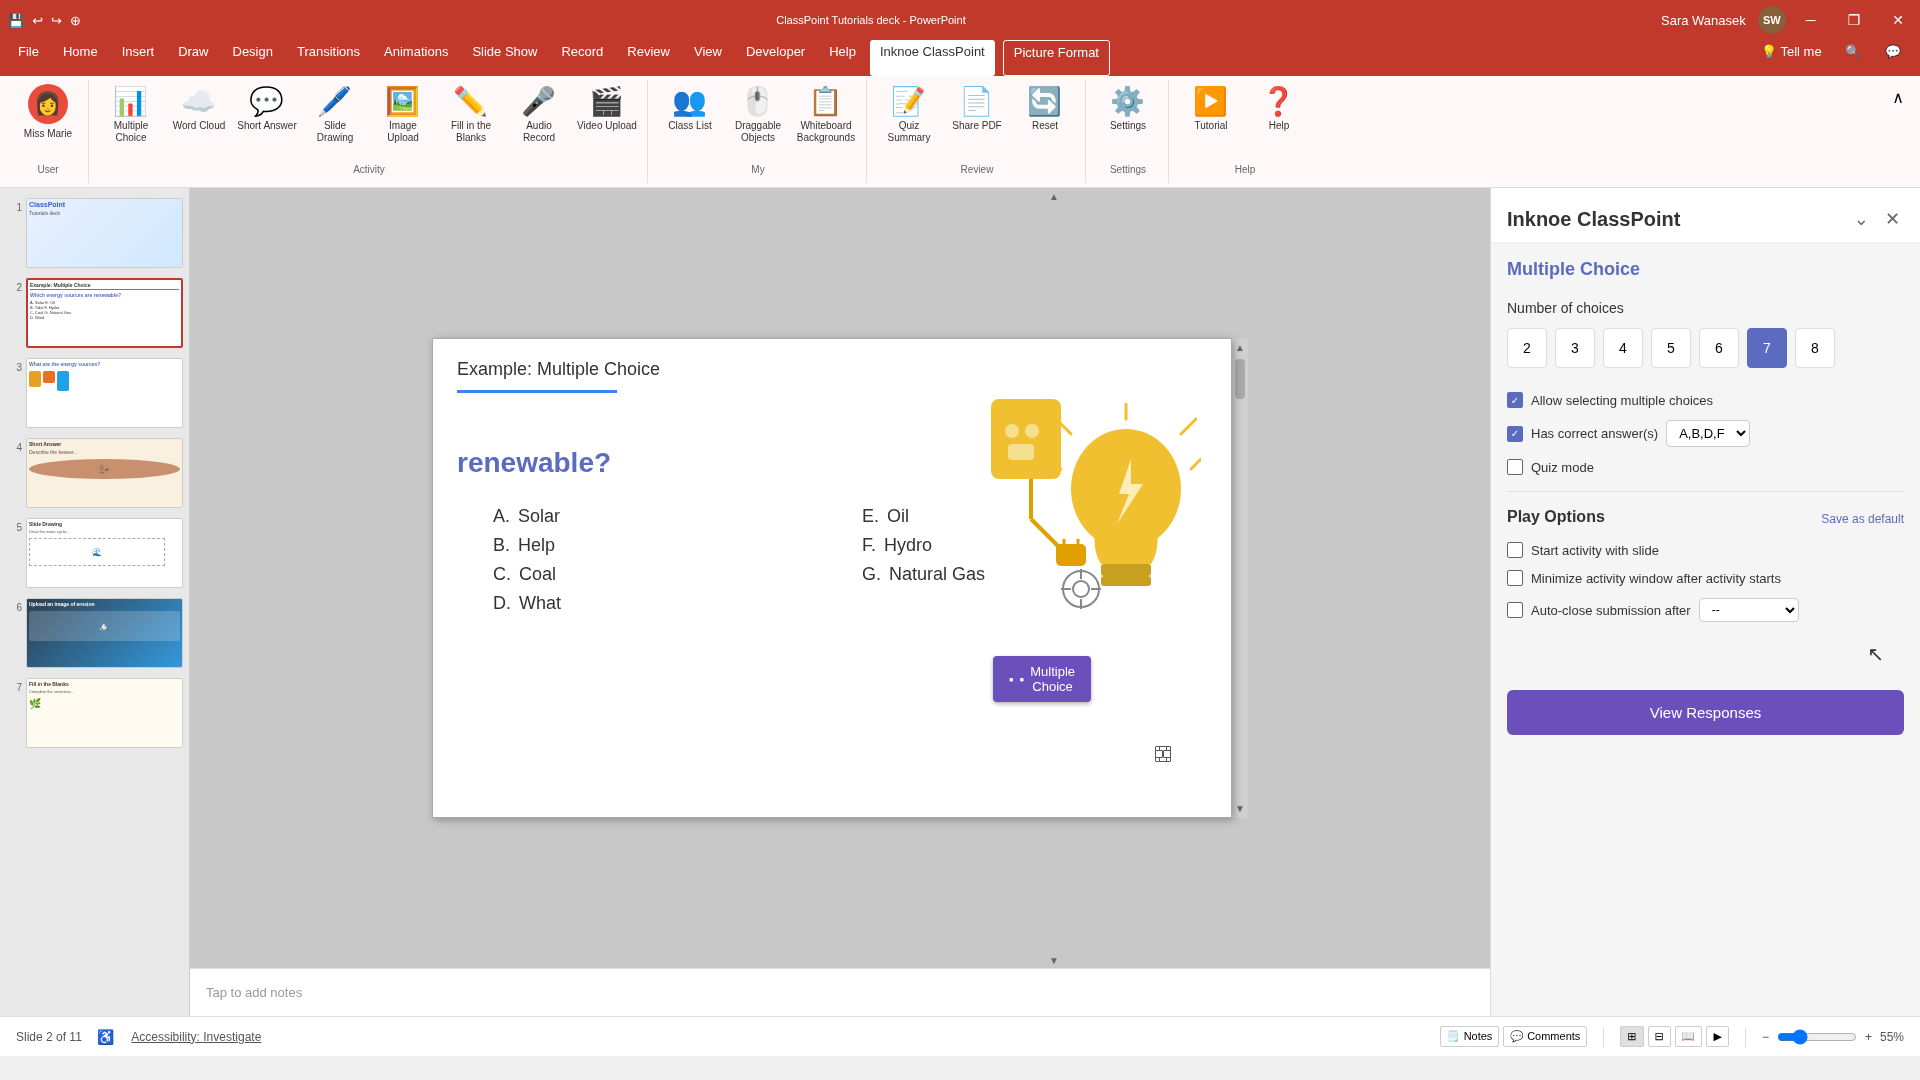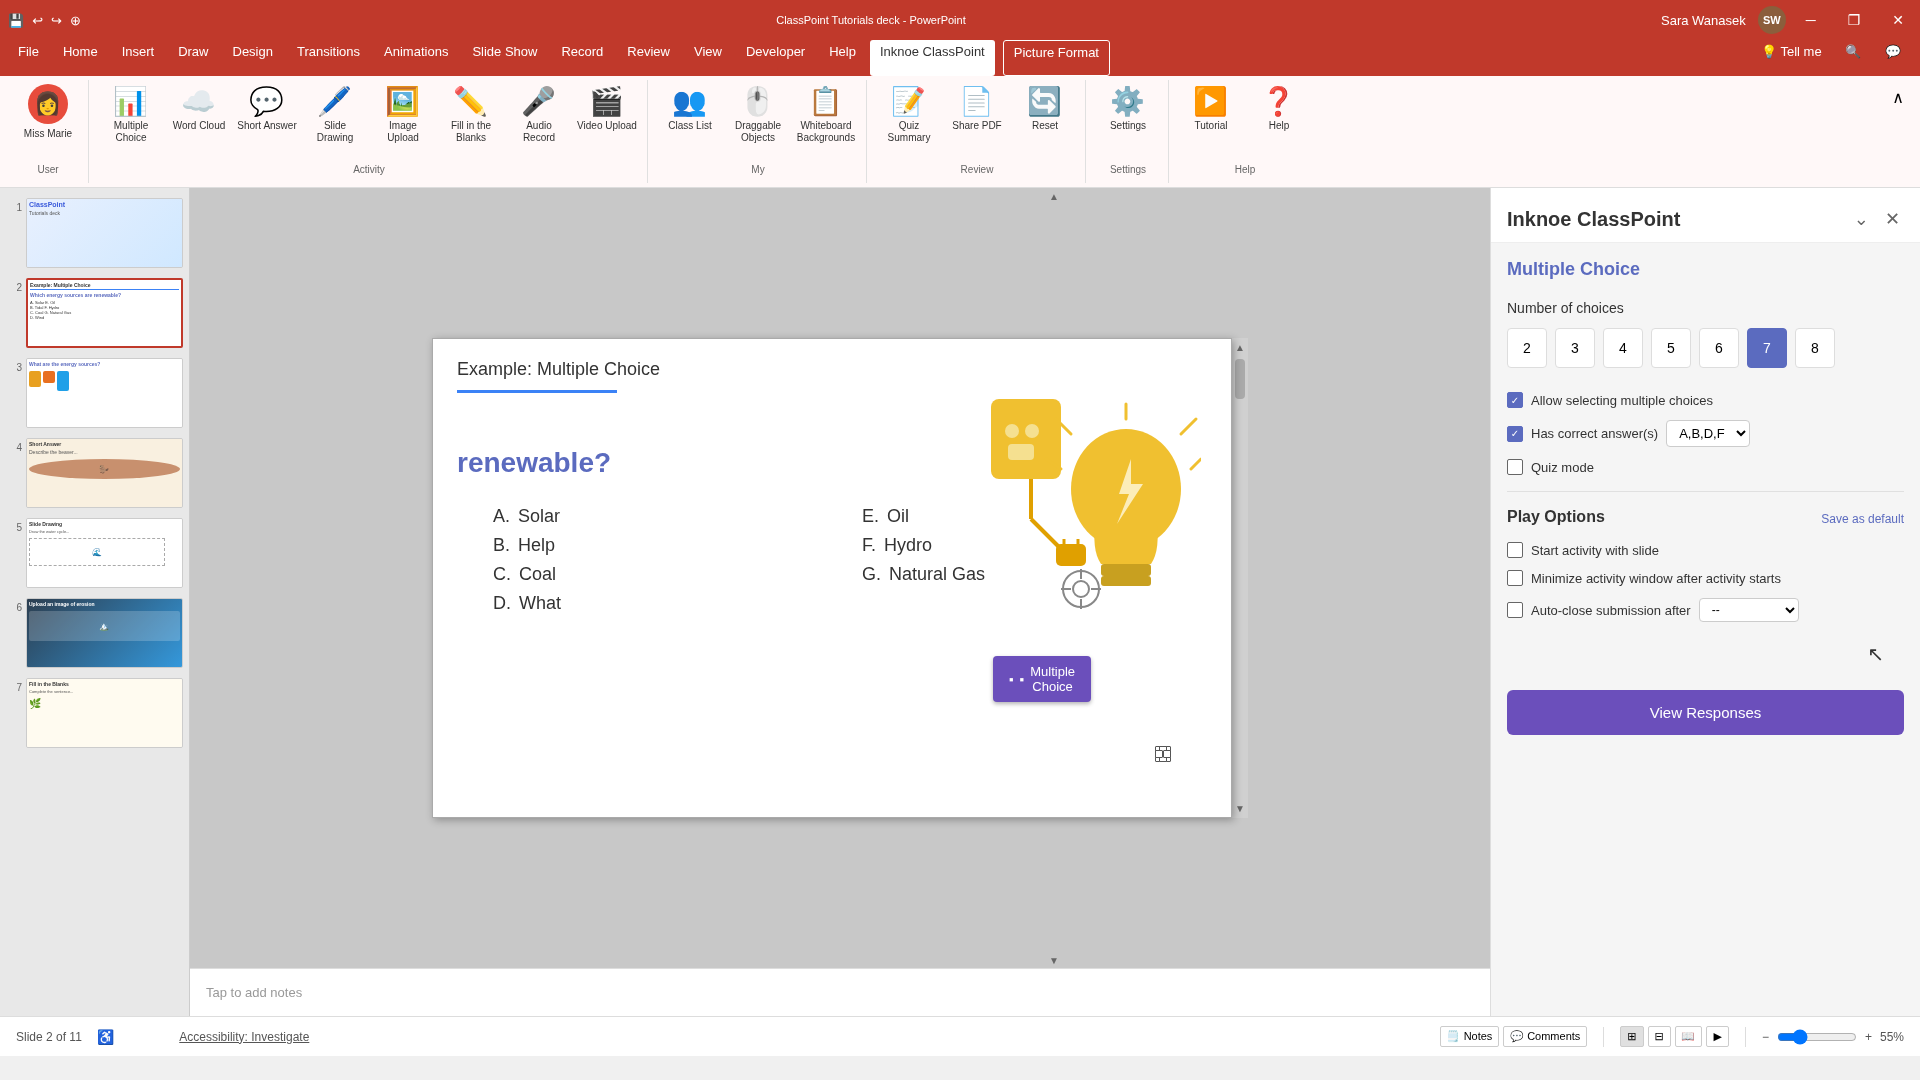--- a/index.html
+++ b/index.html
@@ -910,21 +910,21 @@
       
       <button id="view-responses-btn">View Responses</button>
     </div>
   </div>
 </div>
 
 <div id="statusbar">
   <div id="statusbar-left">
     <span>Slide 2 of 11</span>
     <span style="font-size:14px;">♿</span>
-    <span style="color:#555;cursor:pointer;text-decoration:underline;margin-left:48px;">Accessibility: Investigate</span>
+    <span style="color:#555;cursor:pointer;text-decoration:underline;">Accessibility: Investigate</span>
   </div>
   <div id="statusbar-right">
     <div class="view-btns">
       <button class="view-btn">
         <span>🗒️</span>
         <span>Notes</span>
       </button>
       <button class="view-btn">
         <span>💬</span>
         <span>Comments</span>

